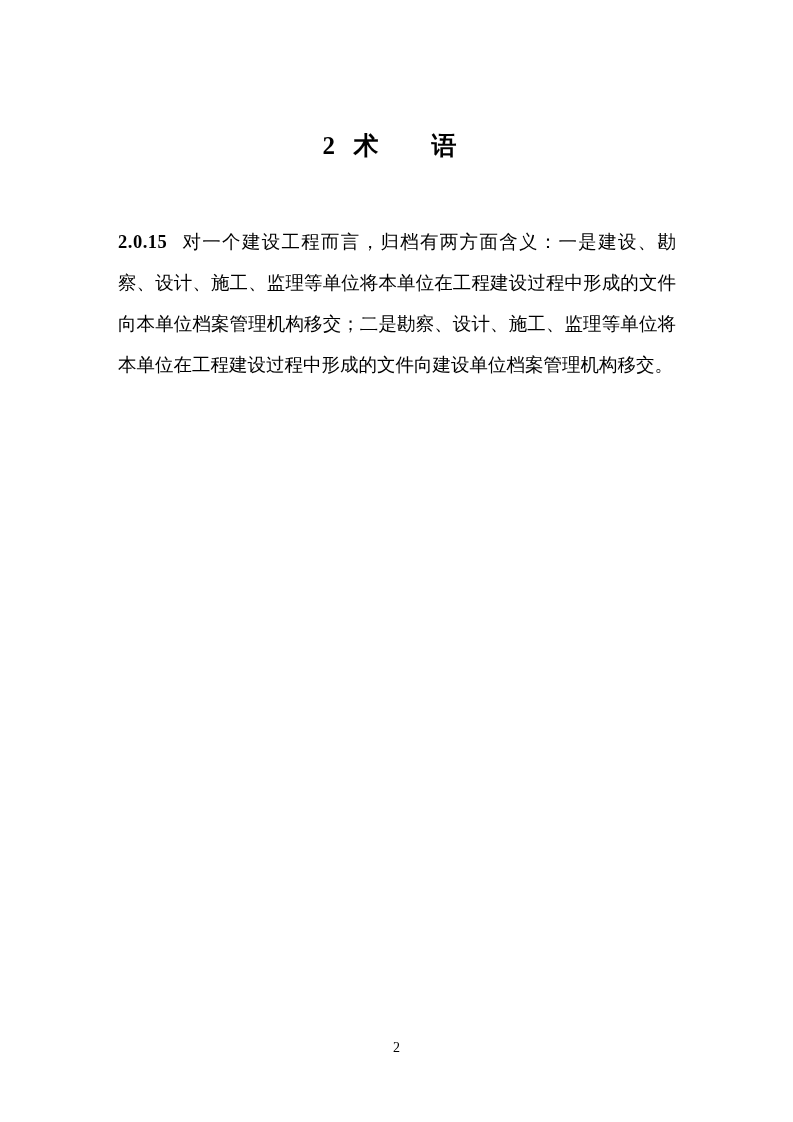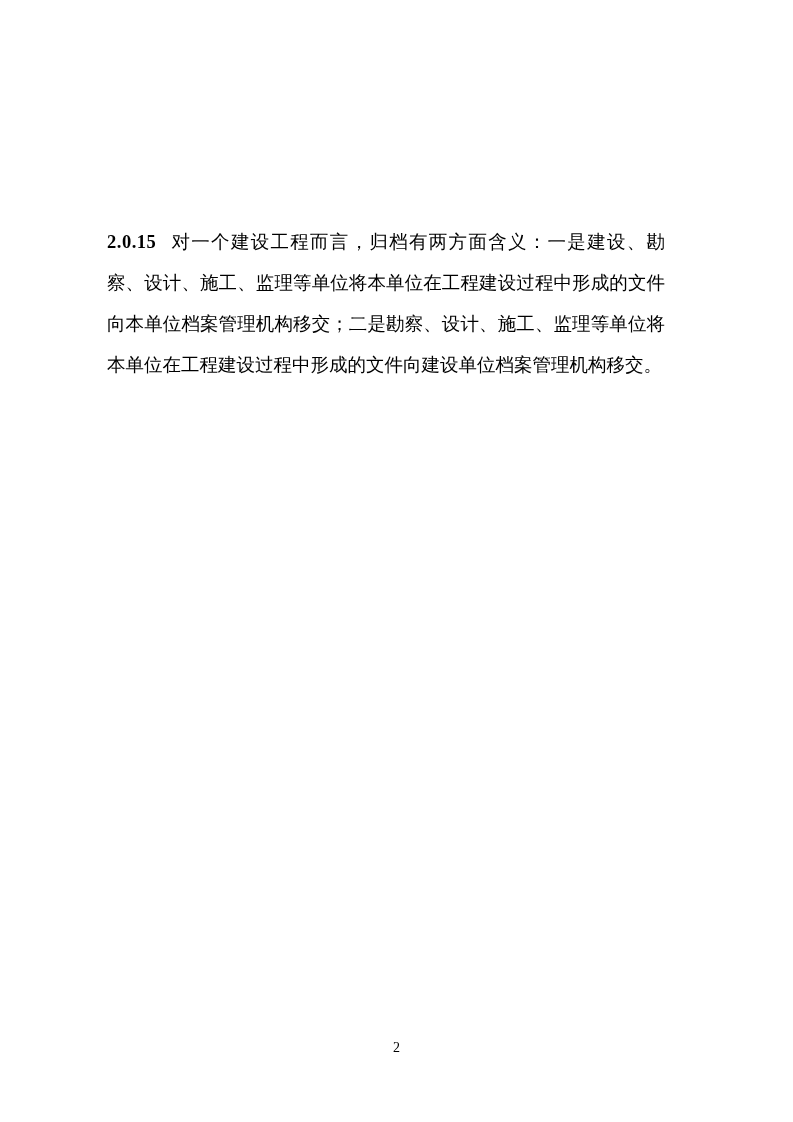--- a/index.html
+++ b/index.html
@@ -34,21 +34,21 @@
   }
   .page-title .num {
     margin-right: 18px;
   }
   .page-title .ch {
     letter-spacing: 14px;
   }
   .body-block {
     position: absolute;
     top: 222px;
-    left: 107px;
+    left: 118px;
     width: 558px;
   }
   .para {
     font-size: 18.5px;
     line-height: 41px;
     text-align: justify;
     text-justify: inter-ideograph;
     font-family: "Liberation Serif", "DejaVu Serif", serif;
     margin: 0;
   }
@@ -69,20 +69,23 @@
     text-align: center;
     font-size: 14px;
     font-family: "Liberation Serif", "DejaVu Serif", serif;
   }
 </style>
 </head>
 <body>
 
 <div class="page">
 
+  <h1 class="page-title">
+    <span class="num">2</span><span class="ch">术　语</span>
+  </h1>
 
   <div class="body-block">
     <p class="para">
       <span class="clause">2.0.15</span><span class="gap"></span><span>对一个建设工程而言，归档有两方面含义：一是建设、勘察、设计、施工、监理等单位将本单位在工程建设过程中形成的文件向本单位档案管理机构移交；二是勘察、设计、施工、监理等单位将本单位在工程建设过程中形成的文件向建设单位档案管理机构移交。</span>
     </p>
   </div>
 
   <div class="page-number">2</div>
 
 </div>

